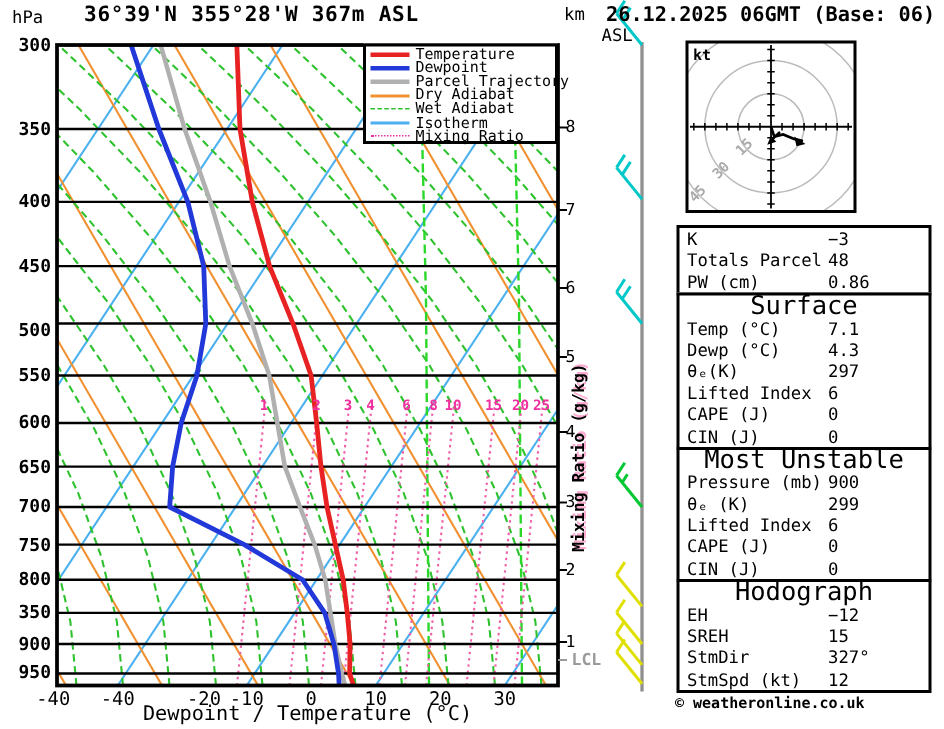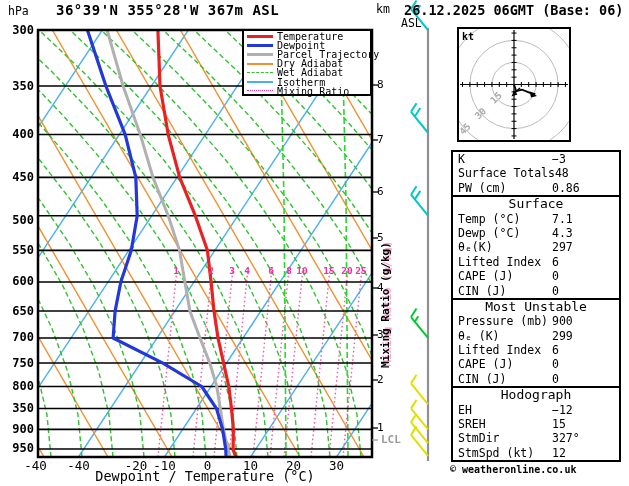--- a/index.html
+++ b/index.html
@@ -23,21 +23,21 @@
   #legend{position:absolute;left:242px;top:29px;width:130px;height:67px;border:2px solid #000;background:#fff;
           box-sizing:border-box;padding:1px 0 0 3px;}
   .lrow{display:flex;align-items:center;height:9.1px;gap:4px;}
   .lsample{width:26px;flex:0 0 26px;}
   .ltext{font-size:10px;line-height:9px;white-space:nowrap;}
   #ptable{position:absolute;left:451px;top:152px;width:170px;}
   .tsec{border:2px solid #000;margin-top:-2px;box-sizing:border-box;background:#fff;}
   .trow{display:flex;height:14.4px;line-height:14.5px;font-size:11.5px;padding-left:5px;}
   .tlabel{flex:0 0 94px;white-space:nowrap;}
   .tvalue{white-space:nowrap;}
-  .ttitle{height:14.4px;line-height:14.5px;font-size:13px;text-align:center;}
+  .ttitle{height:14.4px;line-height:14.5px;font-size:17px;text-align:center;}
   .footer{left:450px;top:464px;font-size:10px;font-weight:bold;}
 </style>
 </head>
 <body>
 
 <div id="stage">
   <svg id="plot" width="629" height="486">
       <defs>
         <clipPath id="cp">
           <rect x="38" y="30" width="334" height="427"></rect>
@@ -301,21 +301,21 @@
         <div class="ltext">Mixing Ratio</div>
       </div>
     </div>
   <div id="ptable">
       <div class="tsec">
         <div class="trow">
           <div class="tlabel">K</div>
           <div class="tvalue">−3</div>
         </div>
         <div class="trow">
-          <div class="tlabel">Surface Totals</div>
+          <div class="tlabel">Totals Parcel</div>
           <div class="tvalue">48</div>
         </div>
         <div class="trow">
           <div class="tlabel">PW (cm)</div>
           <div class="tvalue">0.86</div>
         </div>
       </div>
       <div class="tsec">
         <div class="ttitle">Surface</div>
         <div class="trow">

